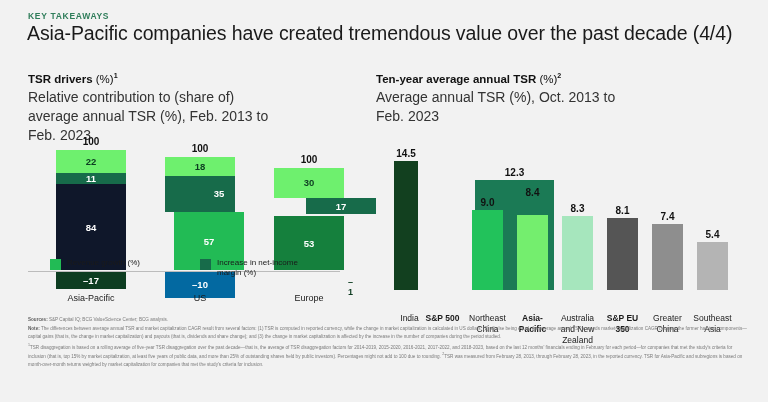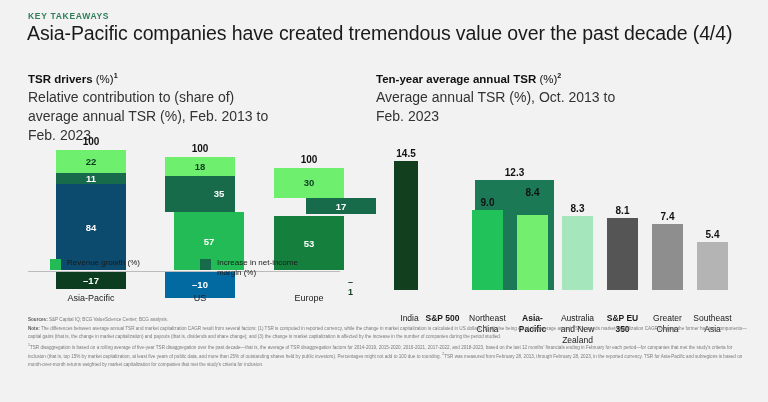--- a/index.html
+++ b/index.html
@@ -108,21 +108,21 @@
   <div class="panel" id="left-panel">
     <div class="panel-title">
       <span>TSR drivers</span>
       <span class="unit">(%)</span><sup>1</sup>
     </div>
     <div class="panel-sub">Relative contribution to (share of) average annual TSR (%), Feb. 2013 to Feb. 2023</div>
 
     <div class="stack-plot" id="stack-plot">
       <div class="zeroline" id="zeroline" style="top: 112px;"></div>
       <div class="side-note" id="side-note" style="left: 320px; top: 118px;">–1</div>
-    <div class="seg" style="position: absolute; left: 28px; height: 86.52px; top: 25.48px; background: #0c4a6e; color: rgb(255, 255, 255);">84</div>
+    <div class="seg" style="position: absolute; left: 28px; height: 86.52px; top: 25.48px; background: #0f172a; color: rgb(255, 255, 255);">84</div>
         <div class="seg" style="position: absolute; left: 28px; height: 11.33px; top: 14.15px; background: rgb(23, 107, 74); color: rgb(255, 255, 255);">11</div>
         <div class="seg" style="position: absolute; left: 28px; height: 23px; top: -8.51px; background: rgb(110, 240, 110); color: rgb(13, 61, 33);">22</div>
         <div class="stack-total" style="left: 28px; top: -22.51px;">100</div>
         <div class="neg-seg" style="left: 28px; top: 113px; height: 17.51px; background: rgb(13, 61, 33);">–17</div>
         <div class="xlabel" style="left: 18px; top: 134px;">Asia-Pacific</div>
         <div class="seg" style="position: absolute; left: 146px; height: 58.71px; top: 53.29px; background: rgb(34, 187, 85); color: rgb(255, 255, 255);">57</div>
         <div class="seg" style="position: absolute; left: 137px; height: 36.05px; top: 17.24px; background: rgb(23, 107, 74); color: rgb(255, 255, 255); padding-left: 38px;">35</div>
         <div class="seg" style="position: absolute; left: 137px; height: 18.54px; top: -1.3px; background: rgb(110, 240, 110); color: rgb(13, 61, 33);">18</div>
         <div class="stack-total" style="left: 137px; top: -15.3px;">100</div>
         <div class="neg-seg" style="left: 137px; top: 113px; height: 26px; background: #0369a1;">–10</div>

